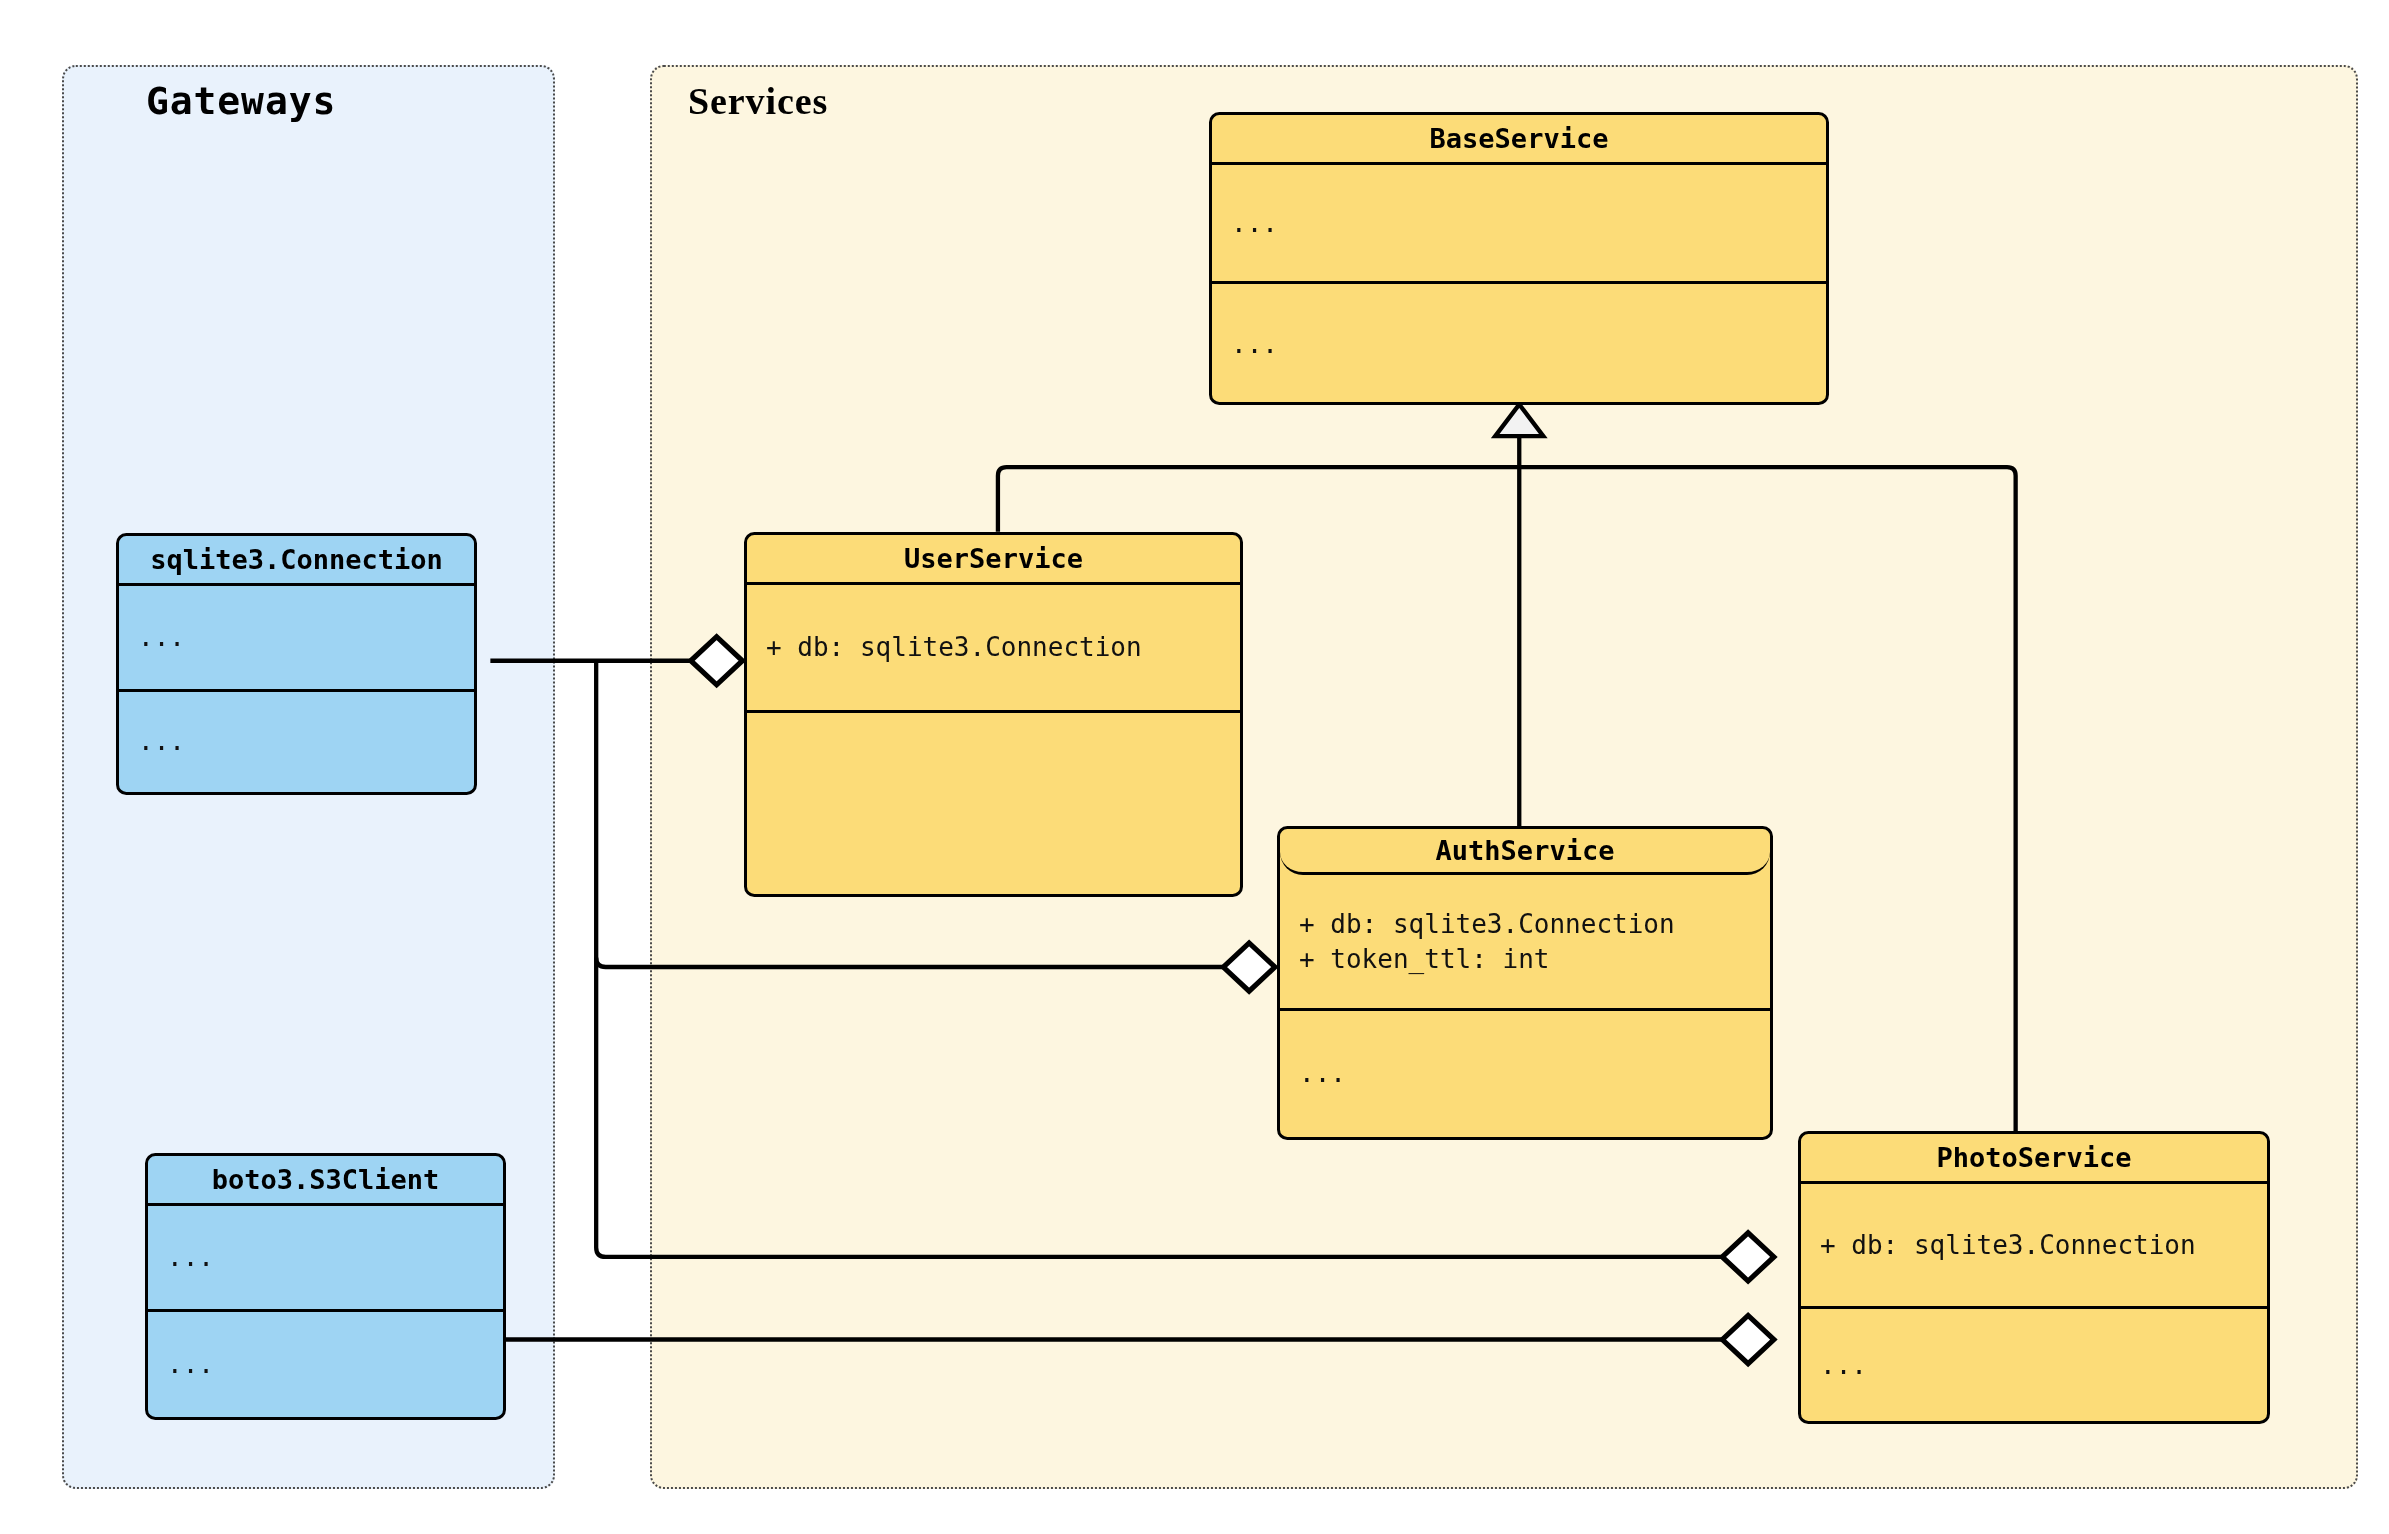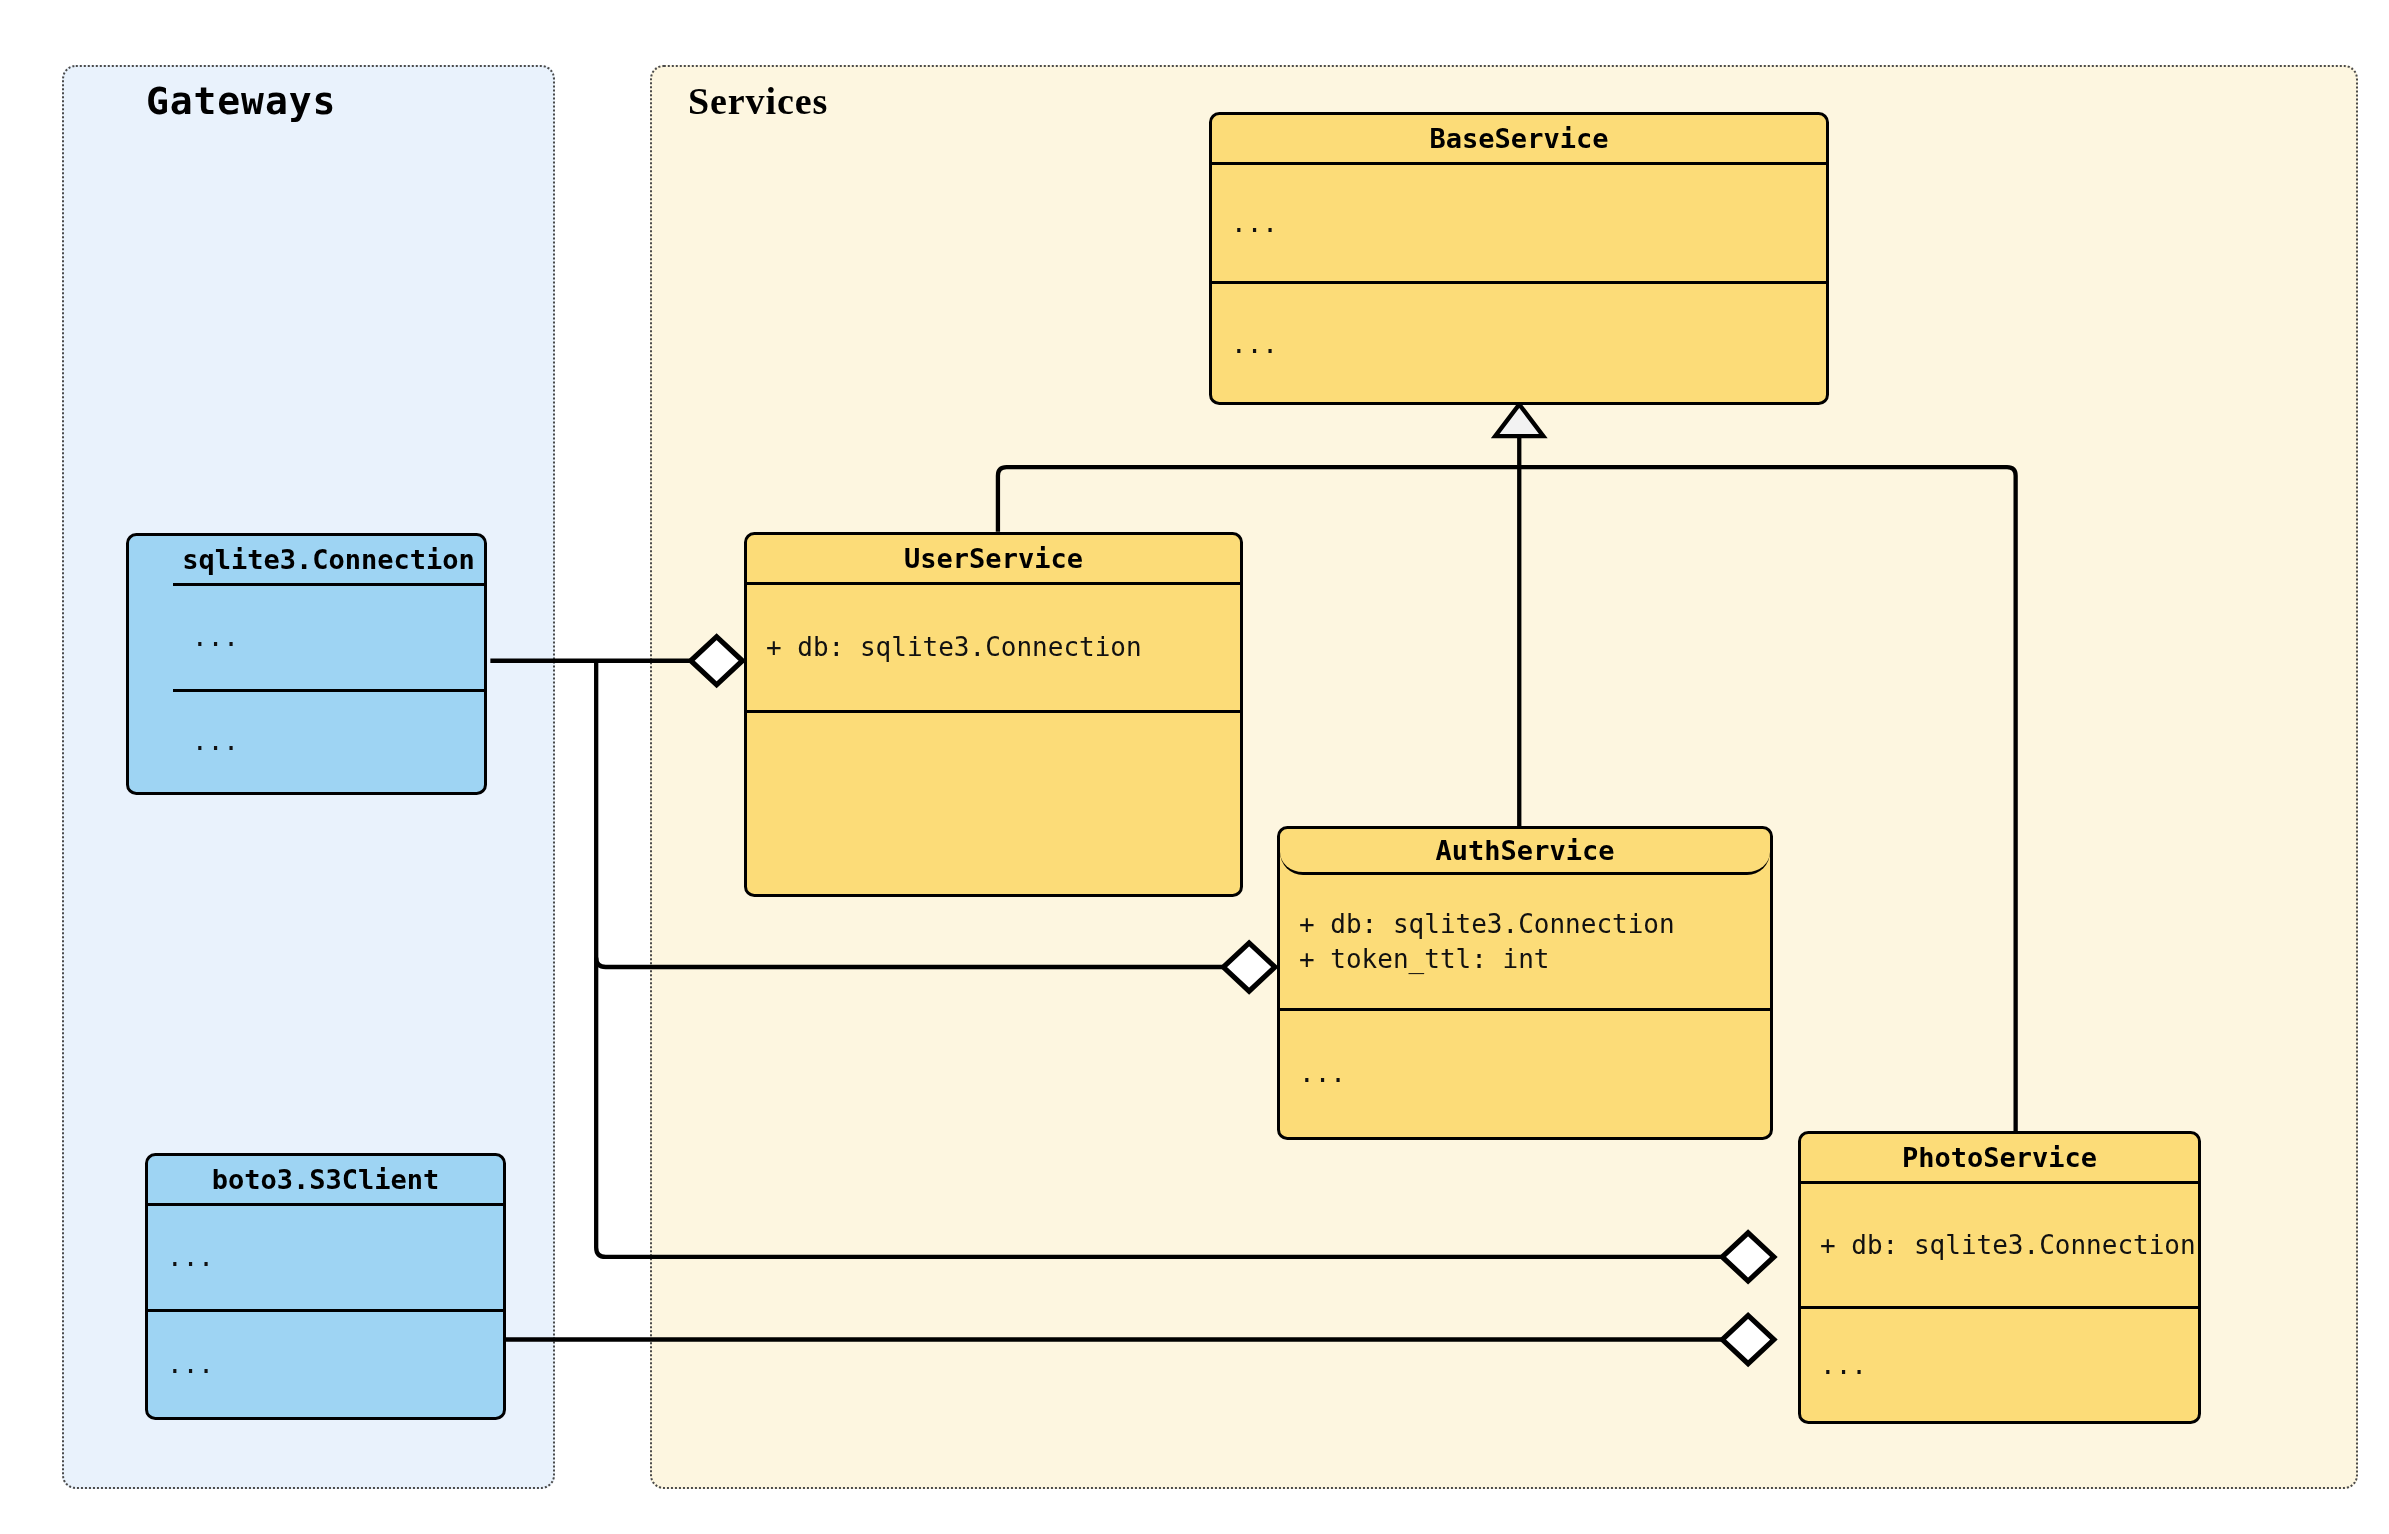--- a/index.html
+++ b/index.html
@@ -130,21 +130,21 @@
 
     <path class="edge" d="M 693 1113 Q 693 1124 704 1124 L 1422 1124"></path>
     <polygon class="diamond" points="1422,1124 1452,1096 1482,1124 1452,1152"></polygon>
 
     <polygon class="diamond" points="2002,1461 2032,1433 2062,1461 2032,1489"></polygon>
 
     <path class="edge" d="M 570 1557 L 2002 1557"></path>
     <polygon class="diamond" points="2002,1557 2032,1529 2062,1557 2032,1585"></polygon>
   </svg>
 
-  <div class="classbox" style="left:126px; top:533px; width:361px; height:262px; background:#9ed4f3;padding-left:44px;">
+  <div class="classbox" style="left:116px; top:533px; width:361px; height:262px; background:#9ed4f3;">
     <div class="cb-name" style="height:50px;">sqlite3.Connection</div>
     <div class="cb-compartment" style="height:103px;">
       <span class="cb-line">...</span>
     </div>
     <div class="cb-compartment sep" style="height:102px;">
       <span class="cb-line">...</span>
     </div>
   </div>
 
   <div class="classbox" style="left:129px; top:1153px; width:361px; height:267px; background:#9ed4f3;margin-left:16px;">
@@ -181,21 +181,21 @@
     <div class="cb-name" style="height:46px;border-radius:25px;">AuthService</div>
     <div class="cb-compartment" style="height:133px;">
       <span class="cb-line">+ db: sqlite3.Connection</span>
       <span class="cb-line">+ token_ttl: int</span>
     </div>
     <div class="cb-compartment sep" style="height:127px;">
       <span class="cb-line">...</span>
     </div>
   </div>
 
-  <div class="classbox" style="left:1798px; top:1131px; width:403px; height:293px; background:#fcdc78;">
+  <div class="classbox" style="left:1798px; top:1131px; width:472px; height:293px; background:#fcdc78;">
     <div class="cb-name" style="height:50px;">PhotoService</div>
     <div class="cb-compartment" style="height:122px;">
       <span class="cb-line">+ db: sqlite3.Connection</span>
     </div>
     <div class="cb-compartment sep" style="height:115px;">
       <span class="cb-line">...</span>
     </div>
   </div>
 
 </div>

